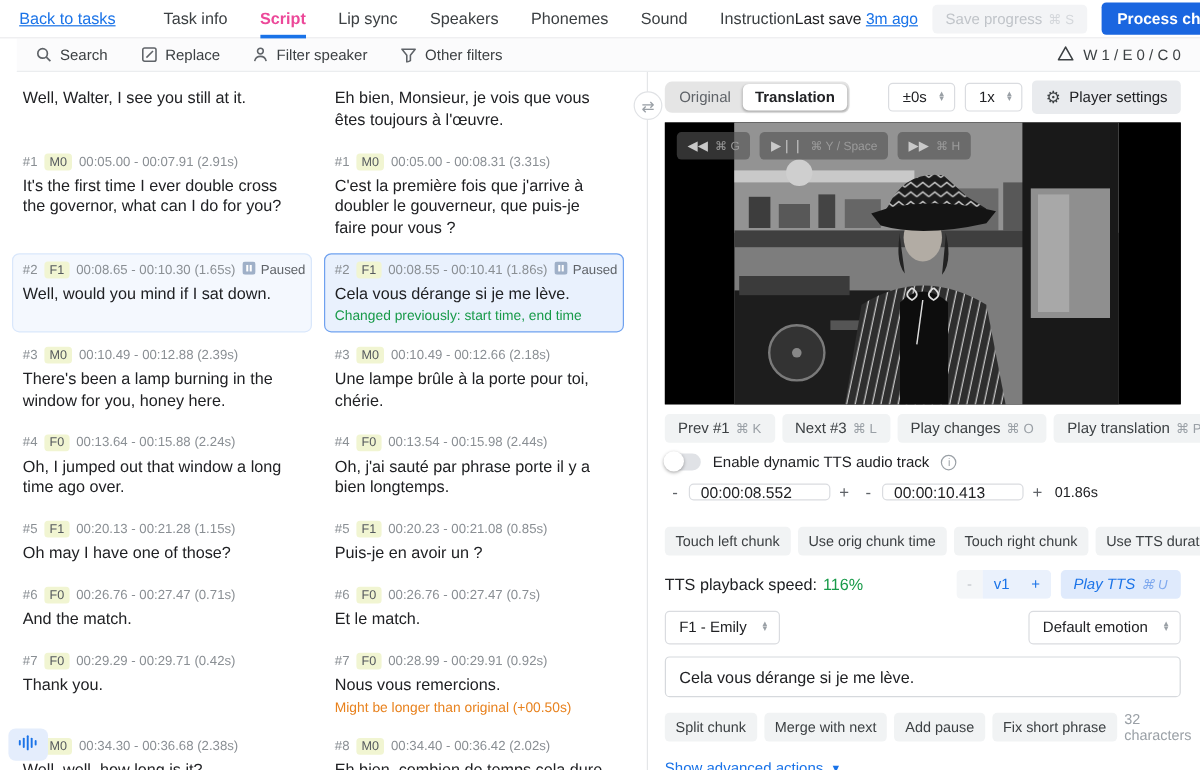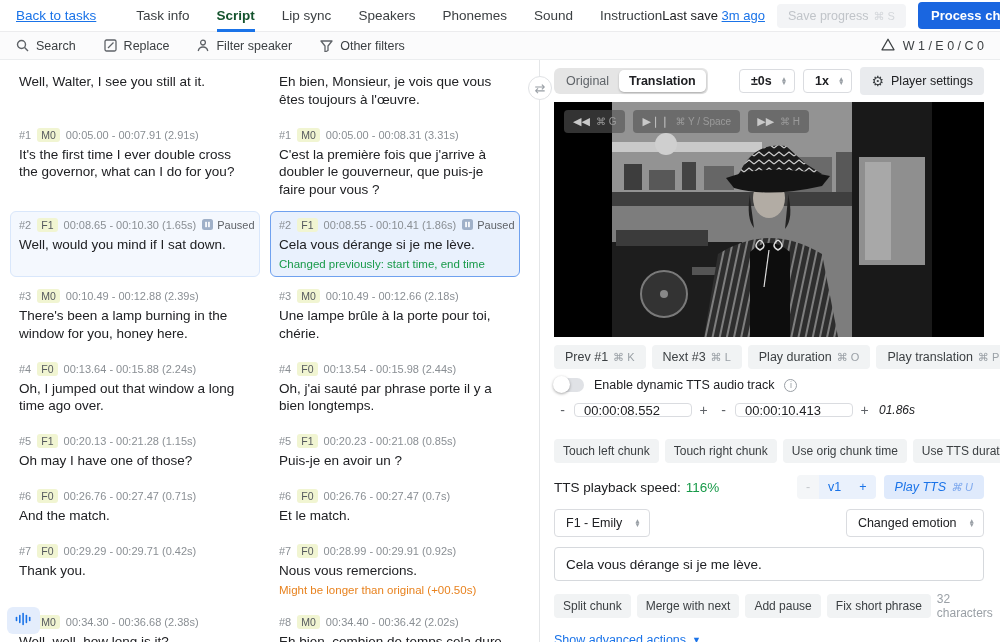--- a/index.html
+++ b/index.html
@@ -4,32 +4,32 @@
 <style>
   * { margin:0; padding:0; box-sizing:border-box; }
   html,body { width:1000px; height:642px; }
   body { font-family:"Liberation Sans", sans-serif; background:#fff; color:#202124; overflow:hidden; position:relative; font-size:13px; }
 
   
   .topbar { height:32px; display:flex; align-items:center; padding:0 16px; background:#fff; border-bottom:1px solid #ececee; position:relative; z-index:5; }
   .back-link { color:#1a73e8; text-decoration:underline; font-size:13.5px; margin-right:40px; cursor:pointer; white-space:nowrap; }
   .tabs { display:flex; gap:27px; height:32px; align-items:center; }
   .tab { font-size:13.5px; color:#3c4043; height:32px; line-height:32px; cursor:pointer; white-space:nowrap; }
-  .tab.active { color:#14532d; font-weight:700; border-bottom:3px solid #1a73e8; }
+  .tab.active { color:#ec4899; font-weight:700; border-bottom:3px solid #1a73e8; }
   .topbar-right { margin-left:auto; display:flex; align-items:center; gap:12px; }
   .last-save { color:#202124; font-size:13px; white-space:nowrap; }
   .last-save a { color:#1a73e8; text-decoration:underline; cursor:pointer; }
   .btn { border:none; border-radius:4px; font-family:inherit; font-size:12.5px; padding:5px 11px; cursor:pointer; white-space:nowrap; }
   .btn .sc { color:#9aa0a6; font-size:11px; margin-left:5px; }
   .btn-disabled { background:#f3f4f6; color:#c0c4c9; cursor:default; }
   .btn-disabled .sc { color:#d4d7db; }
   .btn-primary { background:#1a66e0; color:#fff; font-weight:700; font-size:13px; padding:6px 13px; }
 
   
-  .filterbar { height:28px; display:flex; align-items:center; gap:28px; padding:0 16px; background:#fbfbfc; border-bottom:1px solid #ebedef; font-size:12.5px; color:#3c4043; }
+  .filterbar { height:28px; display:flex; align-items:center; gap:28px; padding:0 16px; background:#fbfbfc; border-bottom:1px solid #ebedef; font-size:12.5px; color:#3c4043;margin-left:14px; }
   .filter-item { display:flex; align-items:center; gap:7px; cursor:pointer; white-space:nowrap; }
   .filter-item svg { display:block; }
   .issues { margin-left:auto; display:flex; align-items:center; gap:8px; color:#3c4043; cursor:pointer; }
 
   
   .content { position:absolute; top:60px; left:0; right:0; bottom:0; display:flex; }
   .left-panel { width:540px; border-right:1px solid #e4e6e8; padding:6px 8px 0 10px; overflow:hidden; }
   .right-panel { flex:1; padding:7px 16px 0 14px; position:relative; overflow:hidden; }
   .swap-handle { position:absolute; left:528px; top:76px; width:24px; height:24px; border-radius:50%; background:#fff; border:1px solid #e0e2e5; display:flex; align-items:center; justify-content:center; color:#9aa0a6; font-size:13px; z-index:6; cursor:pointer; }
 
@@ -44,21 +44,21 @@
   .chunk-text { font-size:13.5px; color:#202124; line-height:1.32; }
   .note { font-size:11.5px; margin-top:4px; }
   .note.green { color:#189a49; }
   .note.orange { color:#e8821e; }
 
   
   .player-toolbar { display:flex; align-items:center; gap:8px; }
   .segmented { background:#e5e5e5; border-radius:6px; padding:2px; display:flex; }
   .seg { font-size:12.5px; color:#5f6368; padding:4px 10px; border-radius:5px; cursor:pointer; white-space:nowrap; }
   .seg.active { background:#fff; color:#202124; font-weight:700; box-shadow:0 1px 2px rgba(0,0,0,.25); }
-  .spinner { display:flex; align-items:center; gap:9px; border:1px solid #dadce0; border-radius:4px; padding:4px 7px 4px 11px; font-size:12.5px; background:#fff; cursor:pointer;font-weight:bold; }
+  .spinner { display:flex; align-items:center; gap:9px; border:1px solid #dadce0; border-radius:4px; padding:4px 7px 4px 11px; font-size:12.5px; background:#fff; cursor:pointer; }
   .spin-arrows { display:flex; flex-direction:column; line-height:4.5px; font-size:6.5px; color:#9aa0a6; }
   .settings-btn { display:flex; align-items:center; gap:7px; background:#e9ebee; border:none; border-radius:4px; padding:6px 11px; font-size:12.5px; font-family:inherit; color:#202124; cursor:pointer; }
   .gear { font-size:14px; color:#3c4043; }
 
   
   .video { margin-top:7px; height:235px; background:#000; position:relative; }
   .video svg { width:100%; height:100%; display:block; }
   .vid-controls { position:absolute; top:8px; left:10px; display:flex; gap:8px; }
   .vid-btn { background:rgba(82,82,82,.62); color:#c9c9c9; border:none; border-radius:4px; padding:5px 9px; font-size:11px; font-family:inherit; cursor:pointer; display:flex; gap:6px; align-items:center; }
   .vid-btn .sc { color:#9b9b9b; font-size:10px; }
@@ -67,21 +67,21 @@
   .transport-row { margin-top:8px; display:flex; align-items:center; gap:6px; }
   .btn-gray { background:#f1f3f4; color:#3c4043; }
   .toggle-row { margin-top:9px; display:flex; align-items:center; gap:10px; }
   .toggle { width:30px; height:14px; border-radius:7px; background:#e0e2e6; position:relative; cursor:pointer; flex:none; }
   .toggle .knob { position:absolute; left:-1px; top:-2px; width:17px; height:17px; border-radius:50%; background:#fff; box-shadow:0 1px 3px rgba(0,0,0,.35); }
   .toggle-label { font-size:12.5px; color:#202124; }
   .info-ic { width:13px; height:13px; border:1px solid #9aa0a6; border-radius:50%; color:#9aa0a6; font-size:9px; display:inline-flex; align-items:center; justify-content:center; cursor:pointer; }
   .time-row { margin-top:10px; display:flex; align-items:center; gap:3px; }
   .pm-btn { background:none; border:none; color:#5f6368; font-size:14px; width:17px; cursor:pointer; font-family:inherit; }
   .time-input { width:118px; height:14px; border:1px solid #dadce0; border-radius:4px; font-family:inherit; font-size:13px; padding:0 9px; color:#202124; }
-  .dur-label { font-size:12px; margin-left:3px;font-style:italic; }
+  .dur-label { font-size:12px; margin-left:3px; }
   .chunktime-row { margin-top:8px; display:flex; gap:6px; }
   .chunktime-row .btn { font-size:12px; padding:5px 9px;margin-top:13px; }
   .speed-row { margin-top:12px; display:flex; align-items:center; }
   .speed-label { font-size:13.5px; }
   .speed-value { color:#189a49; margin-left:5px; font-size:13.5px; }
   .ver-group { margin-left:auto; display:flex; border-radius:4px; overflow:hidden; }
   .ver-seg { font-size:12.5px; padding:5px 9px; border:none; cursor:pointer; font-family:inherit; }
   .ver-minus { background:#f4f6f8; color:#c3c7cc; }
   .ver-label { background:#eaf1fc; color:#1a73e8; }
   .ver-plus { background:#eaf1fc; color:#1a73e8; }
@@ -426,21 +426,21 @@
         <button class="vid-btn">
           <span>▶▶</span>
           <span class="sc">⌘ H</span>
         </button>
       </div>
     </div>
 
     <div class="transport-row">
       <button class="btn btn-gray"><span>Prev #1</span><span class="sc">⌘ K</span></button>
       <button class="btn btn-gray"><span>Next #3</span><span class="sc">⌘ L</span></button>
-      <button class="btn btn-gray"><span>Play duration</span><span class="sc">⌘ O</span></button>
+      <button class="btn btn-gray"><span>Play changes</span><span class="sc">⌘ O</span></button>
       <button class="btn btn-gray"><span>Play translation</span><span class="sc">⌘ P</span></button>
 
     </div>
 
     <div class="toggle-row">
       <div class="toggle">
           <div class="knob"></div>
         </div>
       <span class="toggle-label">Enable dynamic TTS audio track</span>
       <span class="info-ic">i</span>
@@ -451,22 +451,22 @@
       <input class="time-input" value="00:00:08.552" style="">
       <button class="pm-btn">+</button>
       <button class="pm-btn">-</button>
       <input class="time-input" value="00:00:10.413" style="">
       <button class="pm-btn">+</button>
       <span class="dur-label">01.86s</span>
     </div>
 
     <div class="chunktime-row">
       <button class="btn btn-gray">Touch left chunk</button>
+      <button class="btn btn-gray">Use orig chunk time</button>
       <button class="btn btn-gray">Touch right chunk</button>
-      <button class="btn btn-gray">Use orig chunk time</button>
       <button class="btn btn-gray">Use TTS duration</button>
     </div>
 
     <div class="speed-row">
       <span class="speed-label">TTS playback speed:</span>
       <span class="speed-value">116%</span>
       <div class="ver-group">
         <button class="ver-seg ver-minus">-</button>
         <button class="ver-seg ver-label">v1</button>
         <button class="ver-seg ver-plus">+</button>
@@ -478,21 +478,21 @@
 
     <div class="voice-row">
       <div class="select">
         <span>F1 - Emily</span>
         <span class="spin-arrows">
             <span>▲</span>
             <span>▼</span>
           </span>
       </div>
       <div class="select">
-        <span>Changed emotion</span>
+        <span>Default emotion</span>
         <span class="spin-arrows">
             <span>▲</span>
             <span>▼</span>
           </span>
       </div>
     </div>
 
     <textarea class="textarea" style="">Cela vous dérange si je me lève.</textarea>
 
     <div class="actions-row">

